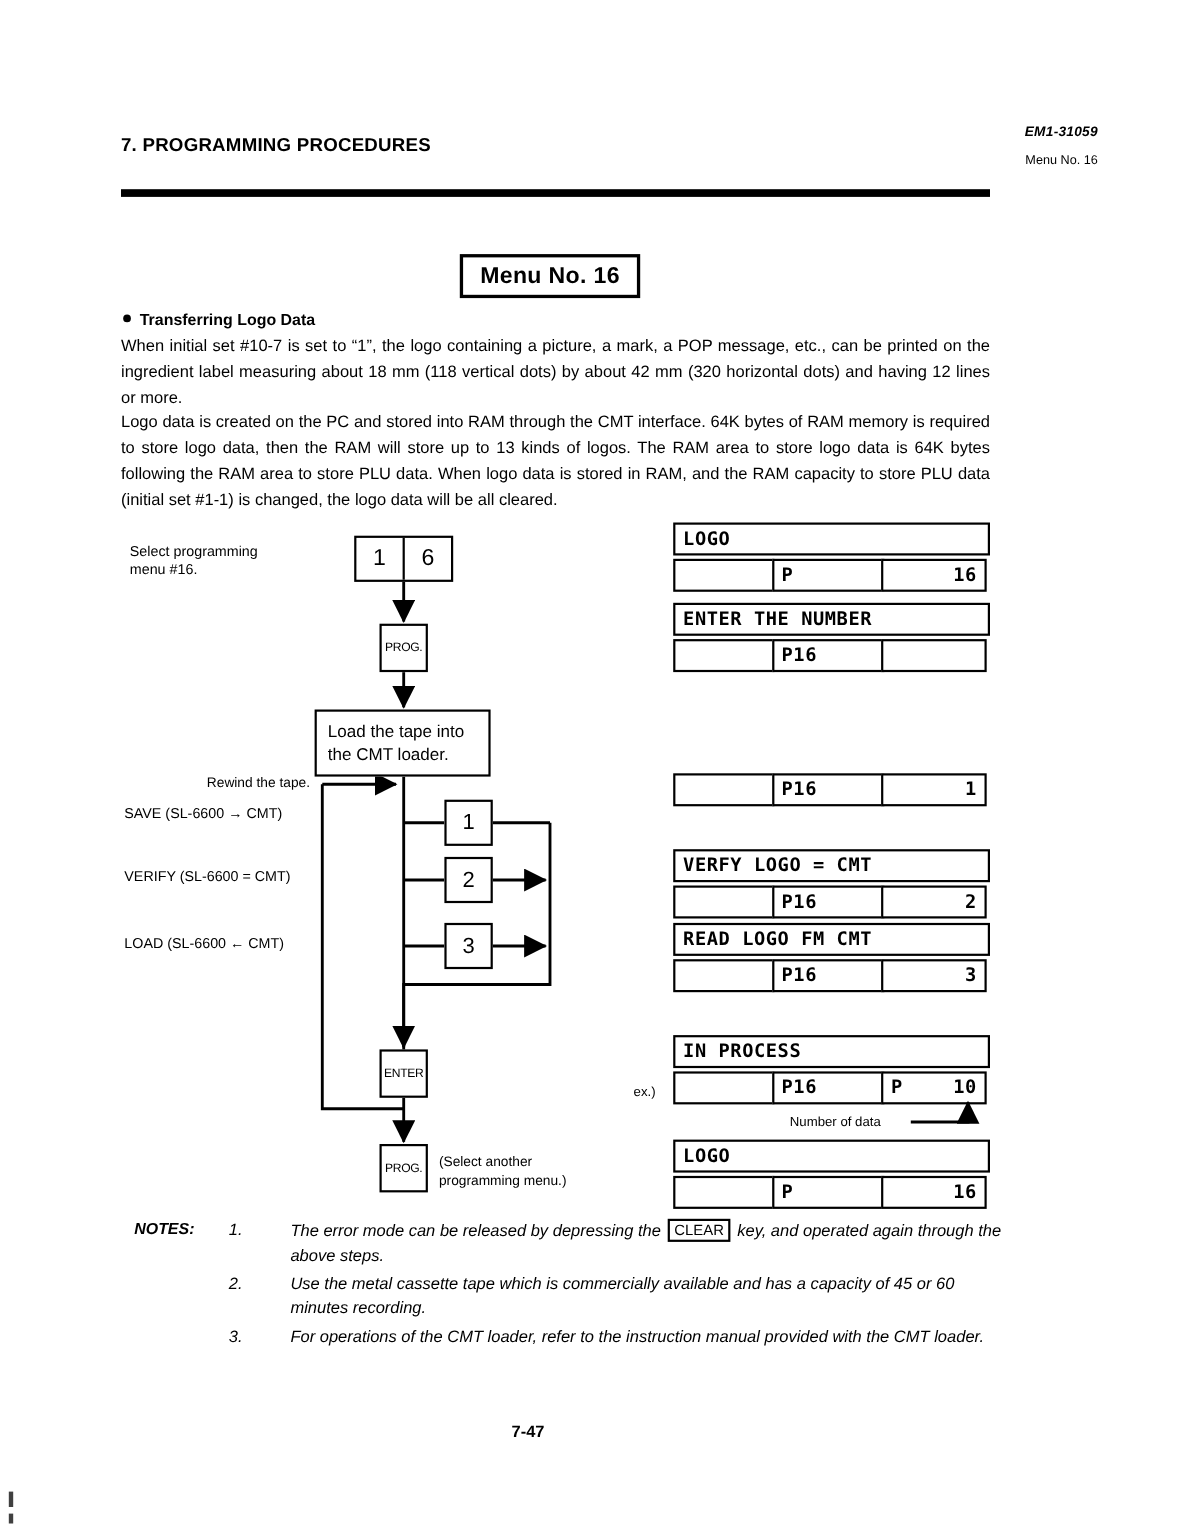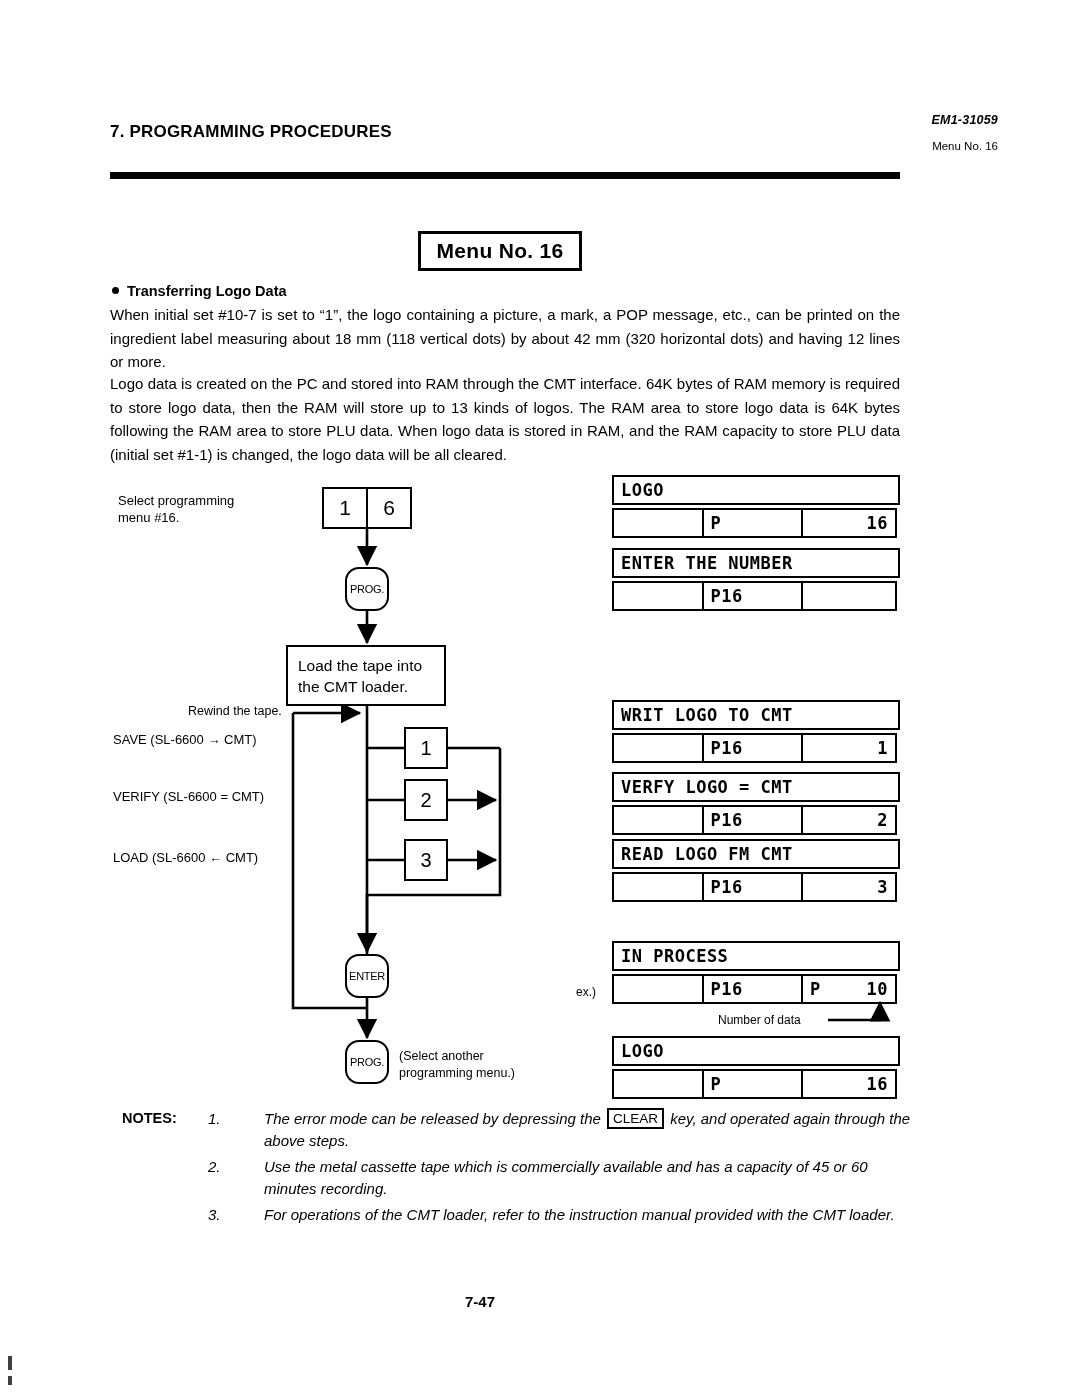--- a/index.html
+++ b/index.html
@@ -65,21 +65,21 @@
   #para2 { top: 372px; }
 
   
   .fc { position: absolute; left: 0; top: 0; width: 1080px; height: 1397px; pointer-events: none; }
 
   .node {
     position: absolute; border: 2.5px solid #000; background: #fff;
     display: flex; align-items: center; justify-content: center;
     font-size: 20px; font-weight: 500;
   }
-  .node.keycap { font-size: 11px; font-weight: normal; letter-spacing: -0.3px; border-radius: 14px; }
+  .node.keycap { font-size: 11px; font-weight: normal; letter-spacing: -0.3px; }
   .node.textbox {
     font-size: 15.5px; line-height: 21px; text-align: left;
     justify-content: flex-start; padding: 4px 10px; font-weight: normal;
   }
   .split-box { position: absolute; border: 2.5px solid #000; background: #fff; display: flex; }
   .split-box > div {
     flex: 1; display: flex; align-items: center; justify-content: center;
     font-size: 21px;
   }
   .split-box > div:first-child { border-right: 2.5px solid #000; }
@@ -112,21 +112,21 @@
   .lcd-cell.r { justify-content: flex-end; }
   .lcd-cell.split { justify-content: space-between; }
 
   .ex-label { position: absolute; font-size: 12px; }
   .numlogo-label { position: absolute; font-size: 12px; white-space: nowrap; }
 
   
   .notes { position: absolute; left: 122px; top: 1108px; width: 790px; }
   .notes-head {
     position: absolute; left: 0; top: 2px;
-    font-size: 14.5px; font-weight: bold; 
+    font-size: 14.5px; font-weight: bold; font-style: italic;
   }
   .note-item {
     position: relative; display: flex; font-style: italic;
     font-size: 15px; line-height: 22px; margin-bottom: 4px;
   }
   .note-num { width: 32px; flex: 0 0 32px; text-align: left; padding-left: 86px; }
   .note-body { flex: 1; margin-left: 56px; }
   .keycap-inline {
     display: inline-block; border: 2px solid #000; padding: 0 4px;
     font-style: normal; font-size: 13.5px; line-height: 17px;
@@ -236,21 +236,20 @@
   <div class="lcd" style="left:612px; top:548px; width:288px;">
     <div class="lcd-line single">ENTER THE NUMBER</div>
     <div class="lcd-row">
       <div class="lcd-cell l" style="width:92px;"></div>
       <div class="lcd-cell l" style="width:102px;">P16</div>
       <div class="lcd-cell r" style="width:96px;"></div>
     </div>
   </div>
 
   <div class="lcd" style="left:612px; top:700px; width:288px;">
-    <div class="lcd-line single">WRIT LOGO TO CMT</div>
     <div class="lcd-row">
       <div class="lcd-cell l" style="width:92px;"></div>
       <div class="lcd-cell l" style="width:102px;">P16</div>
       <div class="lcd-cell r" style="width:96px;">1</div>
     </div>
   </div>
 
   <div class="lcd" style="left:612px; top:772px; width:288px;">
     <div class="lcd-line single">VERFY LOGO = CMT</div>
     <div class="lcd-row">

